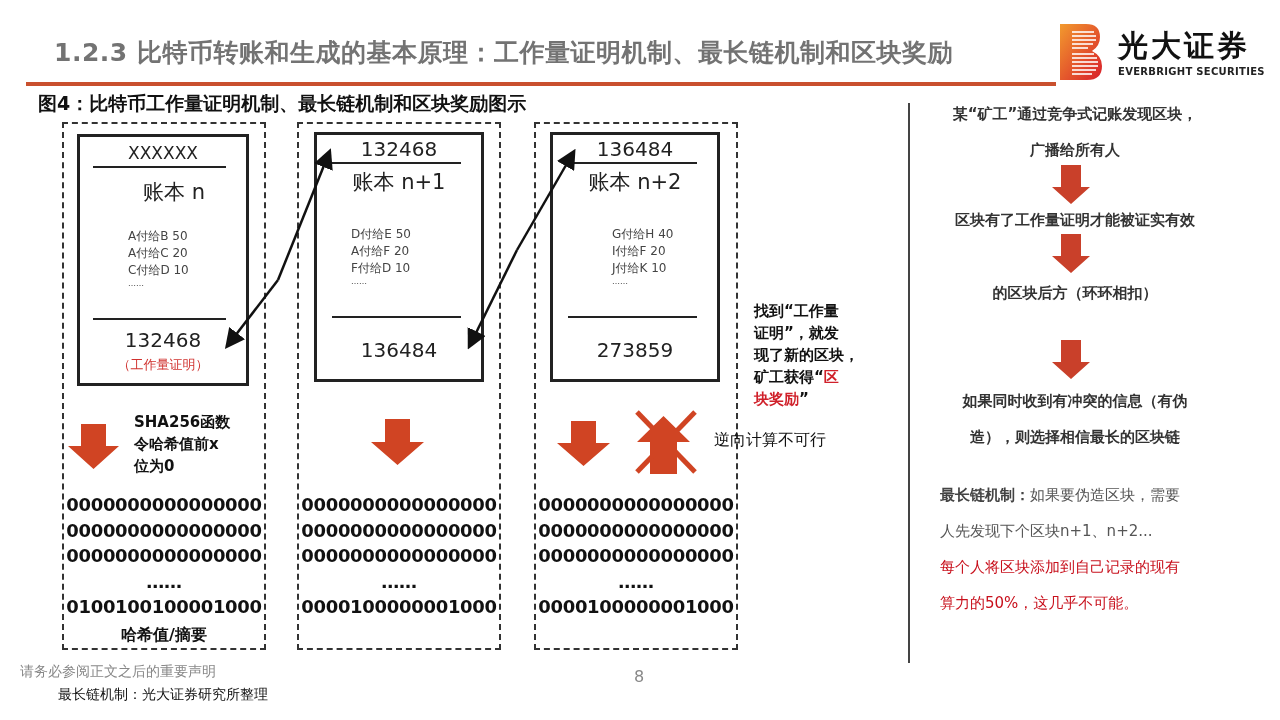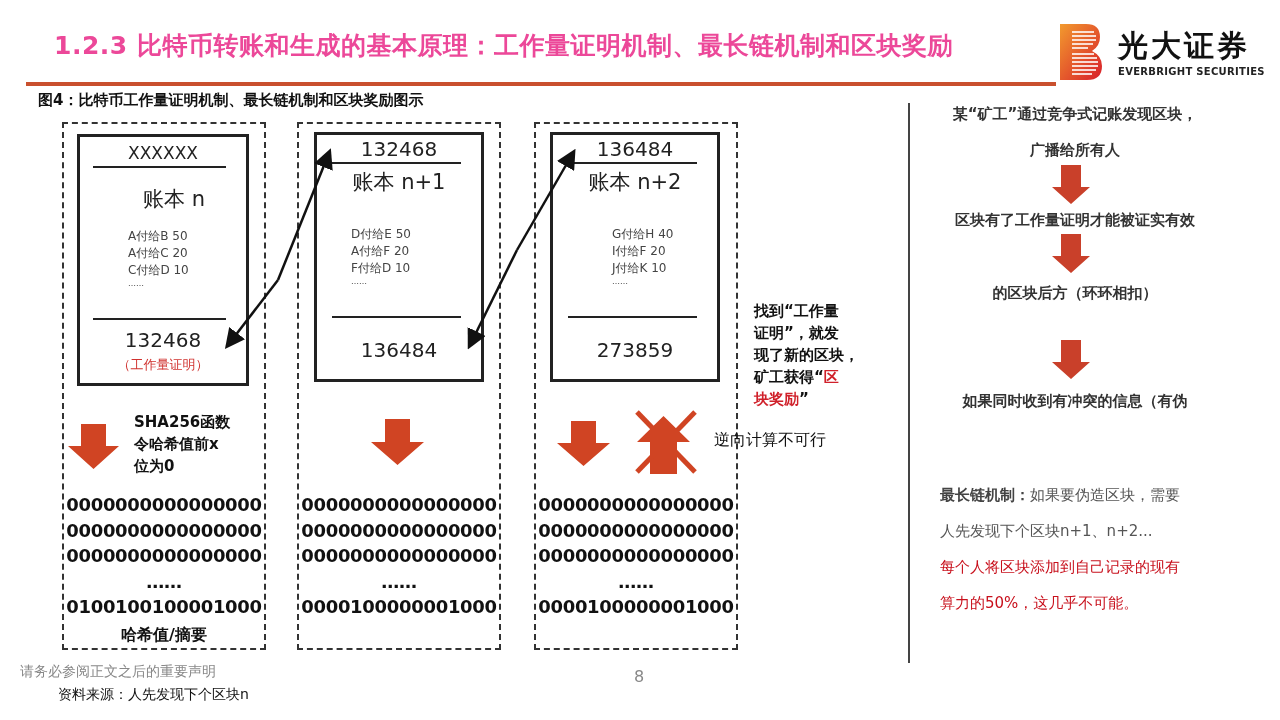--- a/index.html
+++ b/index.html
@@ -1,27 +1,27 @@
 <!DOCTYPE html>
 <html><head>
 <meta charset="utf-8">
 <style>
   * { box-sizing: border-box; margin: 0; padding: 0; }
   html, body { width: 1280px; height: 720px; background: #ffffff; overflow: hidden; }
   body { position: relative; font-family: "DejaVu Sans", "Liberation Sans", sans-serif; color: #111; }
 
-  .slide-title { position: absolute; left: 54px; top: 29px; font-size: 25px; font-weight: bold; color: #ec4899; letter-spacing: 0.5px; text-align: center; }
+  .slide-title { position: absolute; left: 54px; top: 36px; font-size: 25px; font-weight: bold; color: #737373; letter-spacing: 0.5px; text-align: center; }
   .title-rule { position: absolute; left: 26px; top: 82px; width: 1030px; height: 4px; background: #c9502e; }
 
   .logo { position: absolute; left: 1060px; top: 22px; width: 210px; height: 60px; }
   .logo-mark { position: absolute; left: 0; top: 2px; width: 42px; height: 56px; }
   .logo-cn { position: absolute; left: 58px; top: 4px; font-size: 30px; font-weight: bold; color: #111; letter-spacing: 3px; }
   .logo-en { position: absolute; left: 58px; top: 44px; font-size: 10px; font-weight: bold; color: #222; letter-spacing: 0.3px; }
 
-  .fig-caption { position: absolute; left: 38px; top: 91px; font-size: 15px; font-weight: bold; color: #111; }
+  .fig-caption { position: absolute; left: 38px; top: 91px; font-size: 19px; font-weight: bold; color: #111; }
 
   .col { position: absolute; top: 122px; width: 204px; height: 528px; border: 2px dashed #333; }
   .ledger { position: absolute; border: 3px solid #222; background: #fff; }
   .ledger .top { position: absolute; left: 0; right: 0; text-align: center; font-size: 20px; color: #222; }
   .ledger .rule { position: absolute; height: 2px; background: #222; }
   .ledger .name { position: absolute; left: 0; right: 0; text-align: center; font-size: 21px; color: #222; }
   .ledger .tx { position: absolute; font-size: 12px; color: #444; line-height: 17px; }
   .ledger .bottom { position: absolute; left: 0; right: 0; text-align: center; font-size: 20px; color: #222; }
   .ledger .pow { position: absolute; left: 0; right: 0; text-align: center; font-size: 13px; color: #d0322f; }
 
@@ -77,21 +77,21 @@
   <div class="logo-cn">光大证券</div>
   <div class="logo-en">EVERBRIGHT SECURITIES</div>
 </div>
 
 <div class="fig-caption">图4：比特币工作量证明机制、最长链机制和区块奖励图示</div>
 
 <div class="col" style="left:62px;"></div>
 <div class="ledger" style="left:77px; top:134px; width:172px; height:252px;">
   <div class="top" style="top:6px; font-size:17px;">XXXXXX</div>
   <div class="rule" style="left:13px; right:20px; top:29px;"></div>
-  <div class="name" style="top:48px;margin-left:22px;">账本 n</div>
+  <div class="name" style="top:41px;margin-left:22px;">账本 n</div>
   <div class="tx" style="left:48px; top:91px;">
     <div>A付给B 50</div>
     <div>A付给C 20</div>
     <div>C付给D 10</div>
     <div style="font-size:8px;line-height:10px;">……</div>
   </div>
   <div class="rule" style="left:13px; right:20px; top:181px;"></div>
   <div class="bottom" style="top:191px;">132468</div>
   <div class="pow" style="top:219px;">（工作量证明）</div>
 </div>
@@ -198,24 +198,25 @@
   <div>广播给所有人</div>
 </div>
 <div class="flow" style="top:202px;">
   <div>区块有了工作量证明才能被证实有效</div>
 </div>
 <div class="flow" style="top:275px;">
   <div>的区块后方（环环相扣）</div>
 </div>
 <div class="flow" style="top:383px;">
   <div>如果同时收到有冲突的信息（有伪</div>
+  <div>造），则选择相信最长的区块链</div>
 </div>
 
 <div class="longest">
   <div><b>最长链机制：</b><span>如果要伪造区块，需要</span></div>
   <div>人先发现下个区块n+1、n+2...</div>
   <div class="red">每个人将区块添加到自己记录的现有</div>
   <div class="red">算力的50%，这几乎不可能。</div>
 </div>
 
 <div class="disclaimer">请务必参阅正文之后的重要声明</div>
-<div class="source">资料来源：人先发现下个区块n</div>
+<div class="source">最长链机制：光大证券研究所整理</div>
 <div class="page-num">8</div>
 
 </body></html>

